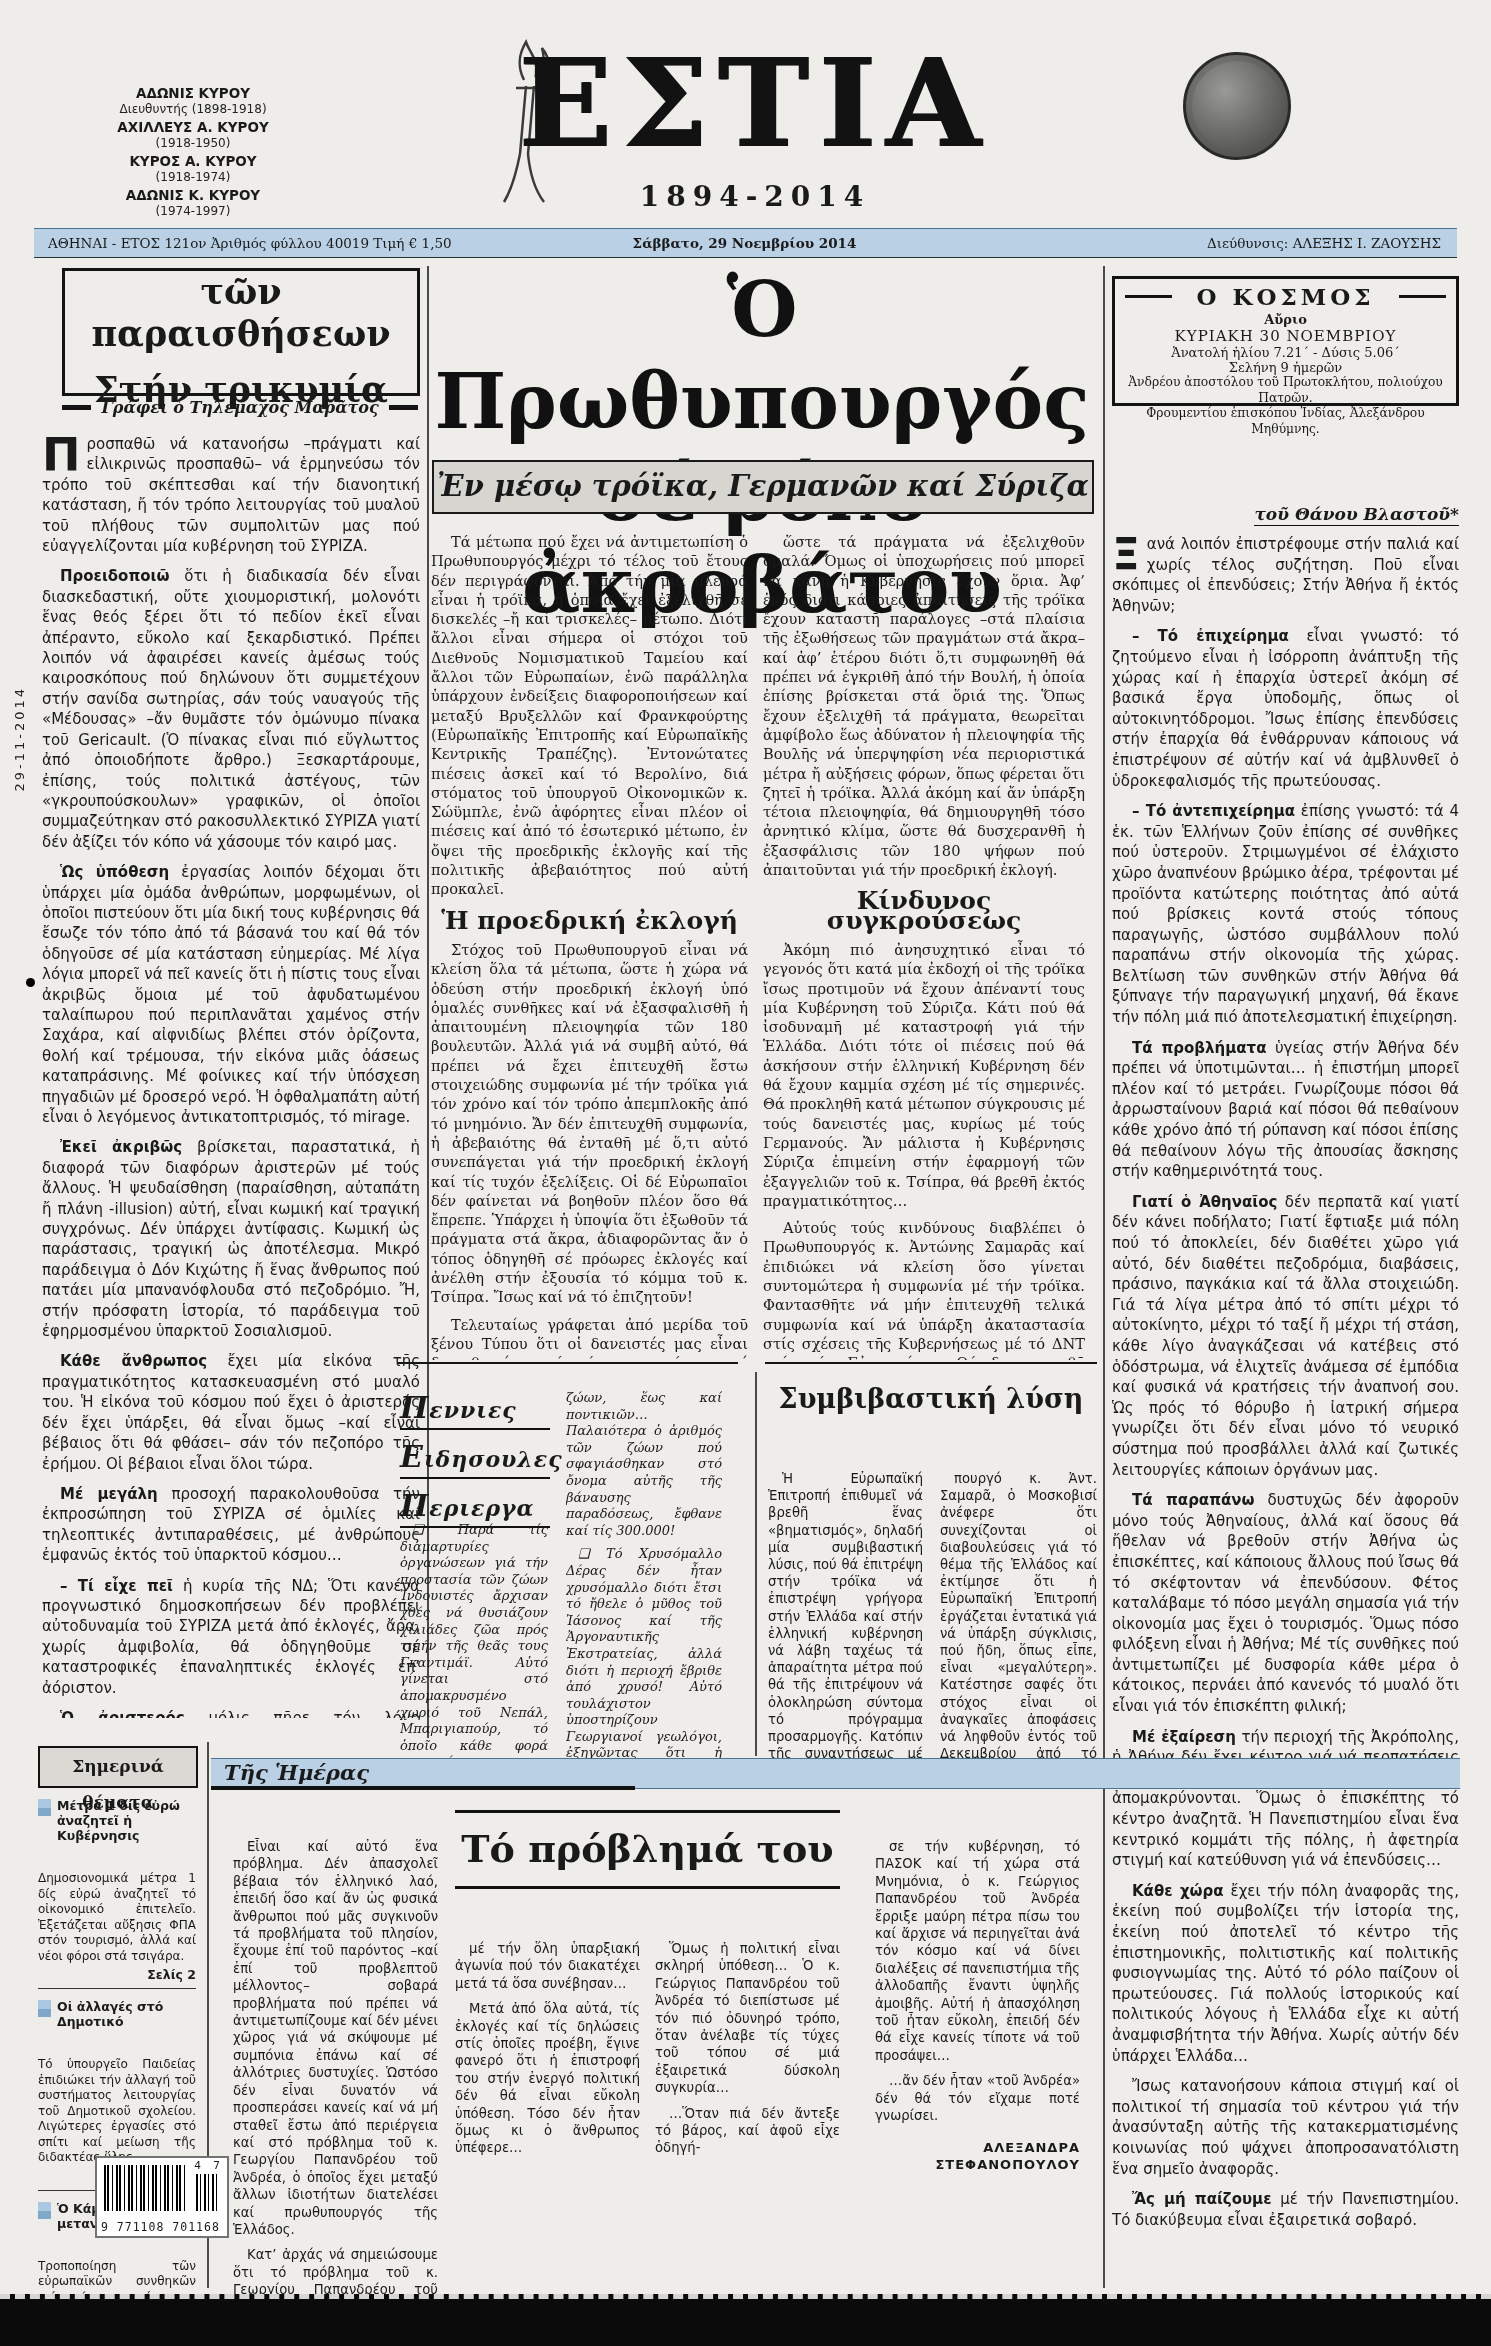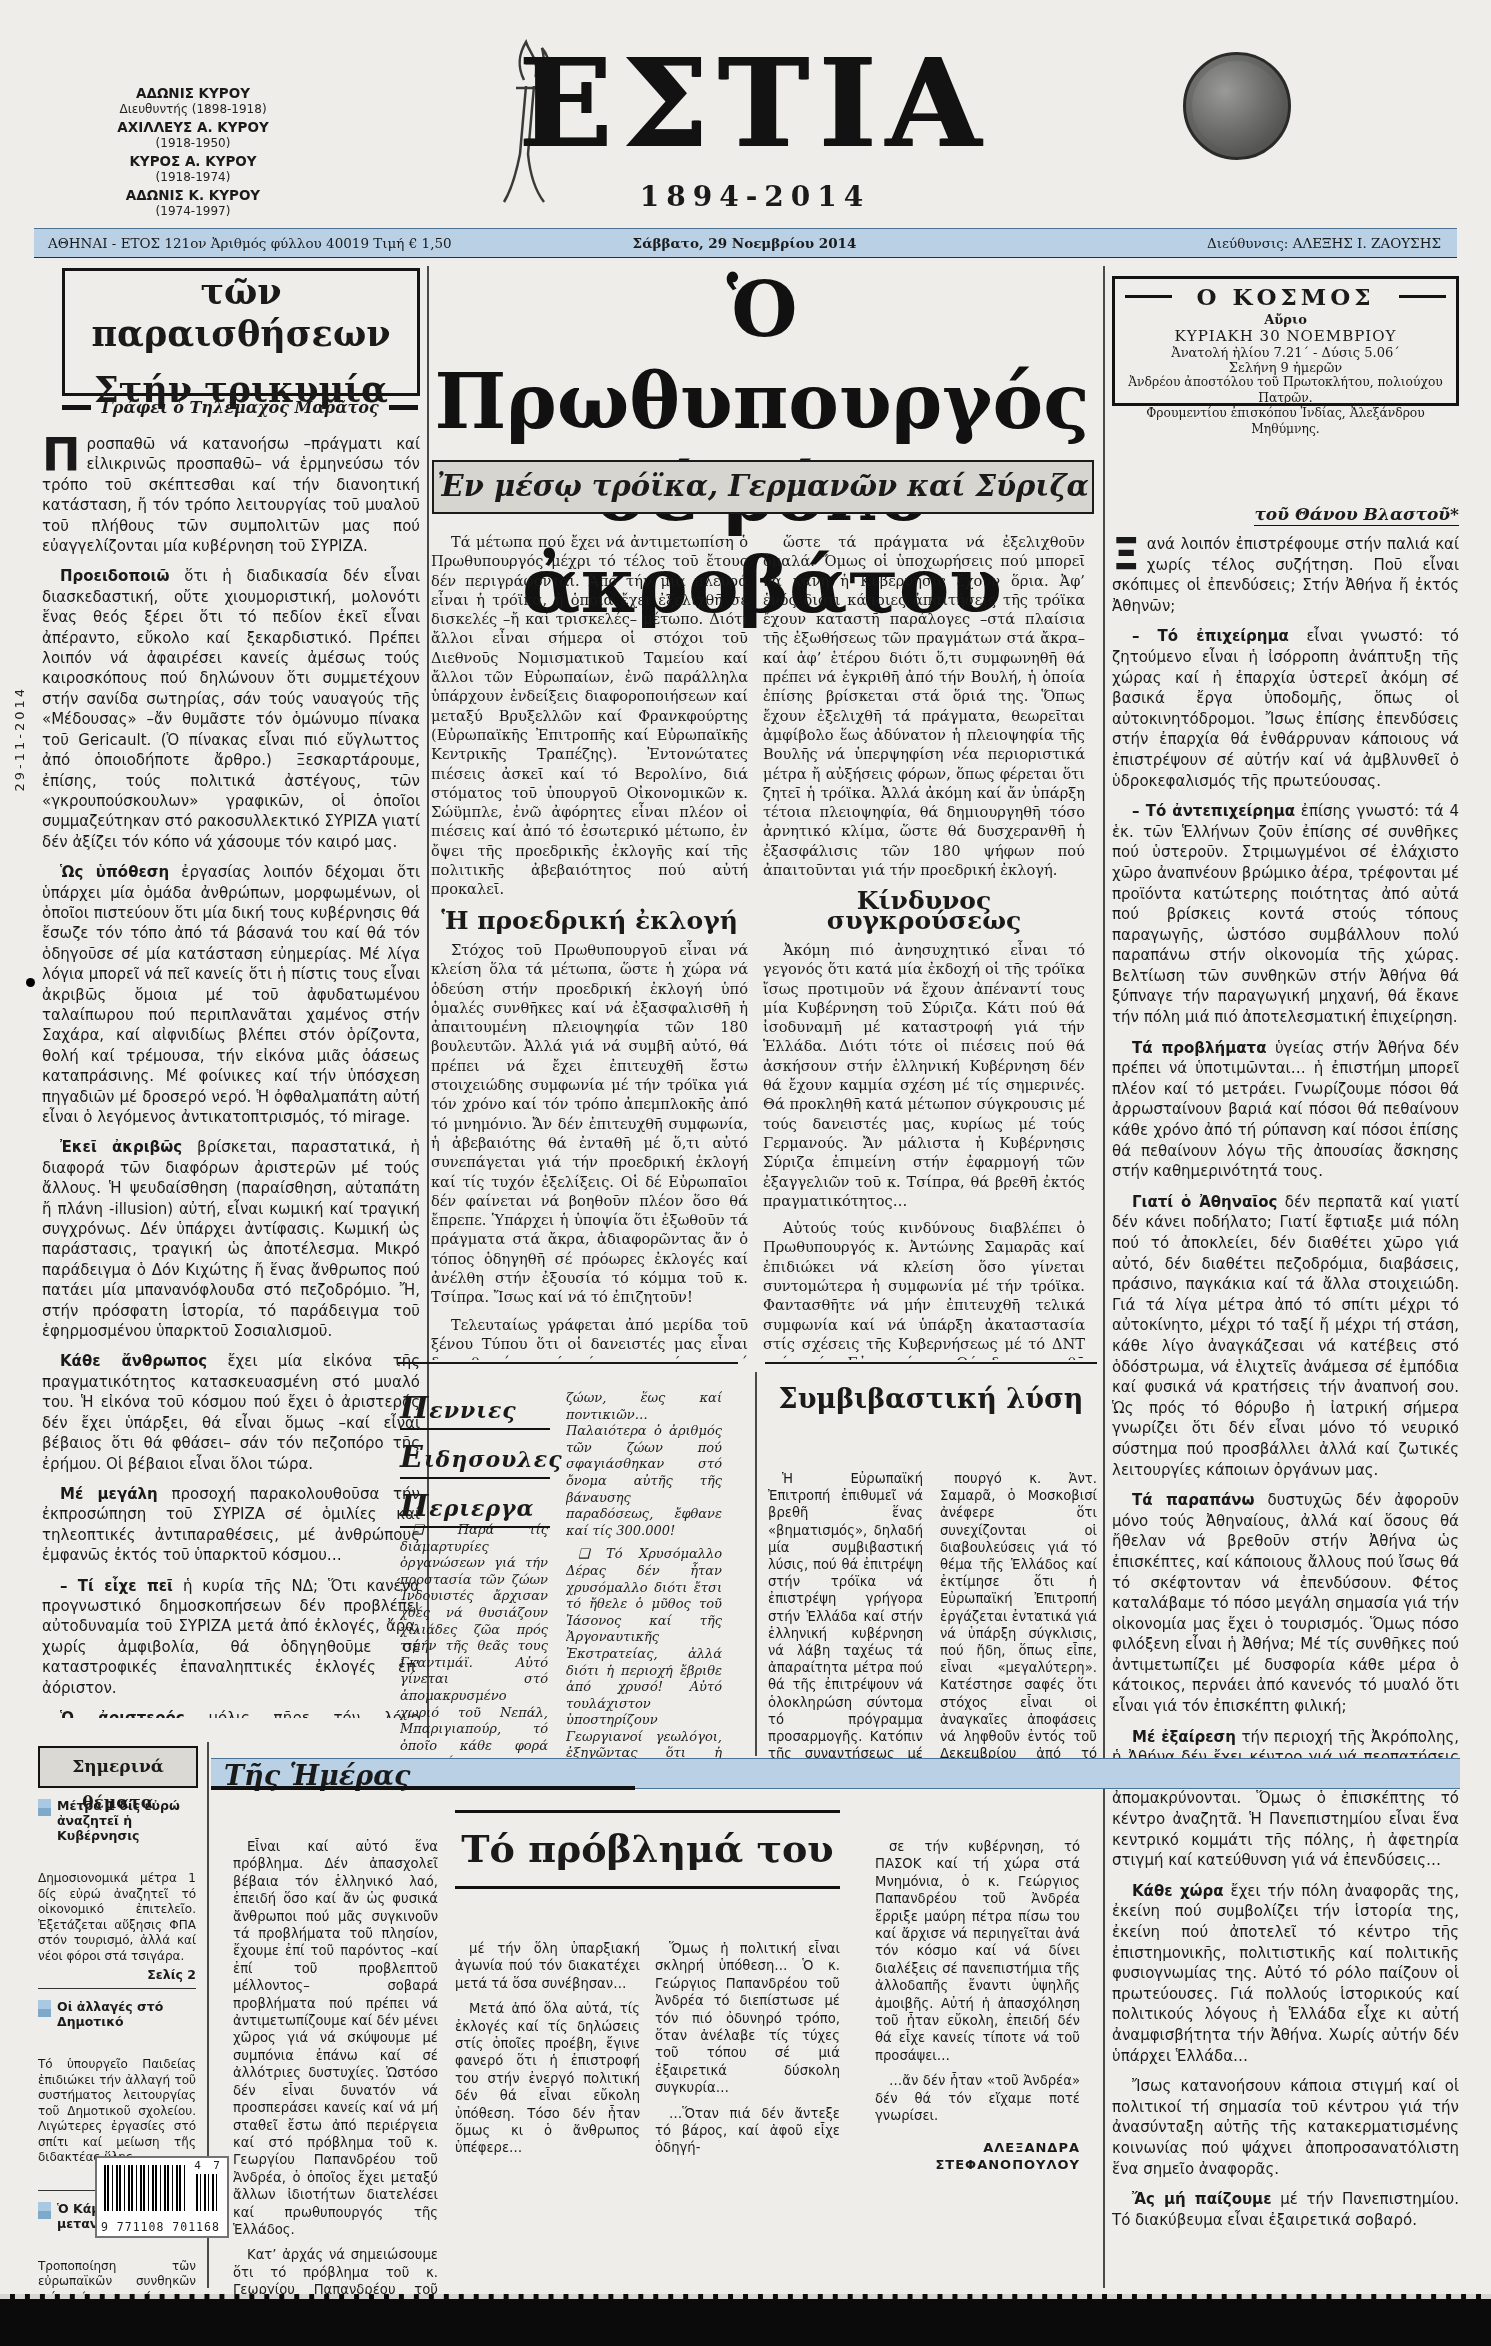--- a/index.html
+++ b/index.html
@@ -103,21 +103,21 @@
   .barcode{left:95px;top:2156px;width:130px;height:78px;background:#fff;border:2px solid #737373;}
   .bars-main{position:absolute;left:7px;top:7px;width:82px;height:46px;
     background:repeating-linear-gradient(90deg,#000 0 2px,#fff 2px 3px,#000 3px 5px,#fff 5px 8px,#000 8px 9px,#fff 9px 12px);}
   .bars-side{position:absolute;left:99px;top:16px;width:22px;height:37px;
     background:repeating-linear-gradient(90deg,#000 0 2px,#fff 2px 4px,#000 4px 5px,#fff 5px 8px);}
   .bc-corner{position:absolute;right:4px;top:1px;font-size:11px;letter-spacing:3px;font-family:"DejaVu Sans Mono",monospace;}
   .bc-digits{position:absolute;left:4px;bottom:2px;font-size:11.5px;letter-spacing:1px;font-family:"DejaVu Sans Mono",monospace;}
 
   
   .im-band{left:211px;top:1758px;width:1249px;height:29px;background:#b9d0e5;border-top:1px solid #4d7394;border-bottom:1px solid #4d7394;}
-  .im-label{left:224px;top:1760px;width:400px;font-style:italic;font-weight:bold;font-size:27px;}
+  .im-label{left:224px;top:1760px;width:400px;font-style:italic;font-weight:bold;font-size:21px;}
   .im-underline{left:211px;top:1786px;width:424px;height:4px;background:#111;}
   .im-col{font-family:"DejaVu Sans",sans-serif;font-size:13.2px;line-height:17.4px;margin-top:36px;}
   .im-col p{text-indent:14px;margin-bottom:8px;}
   .im-c1{left:233px;top:1802px;width:205px;height:484px;}
   .im-hr1{left:455px;top:1810px;width:385px;height:2.5px;background:#111;}
   .im-head{left:455px;top:1826px;width:385px;text-align:center;font-weight:bold;font-size:38px;}
   .im-hr2{left:455px;top:1886px;width:385px;height:2.5px;background:#111;}
   .im-c2{left:455px;top:1904px;width:185px;height:382px;}
   .im-c3{left:655px;top:1904px;width:185px;height:382px;}
   .im-c4{left:875px;top:1802px;width:205px;height:484px;}

